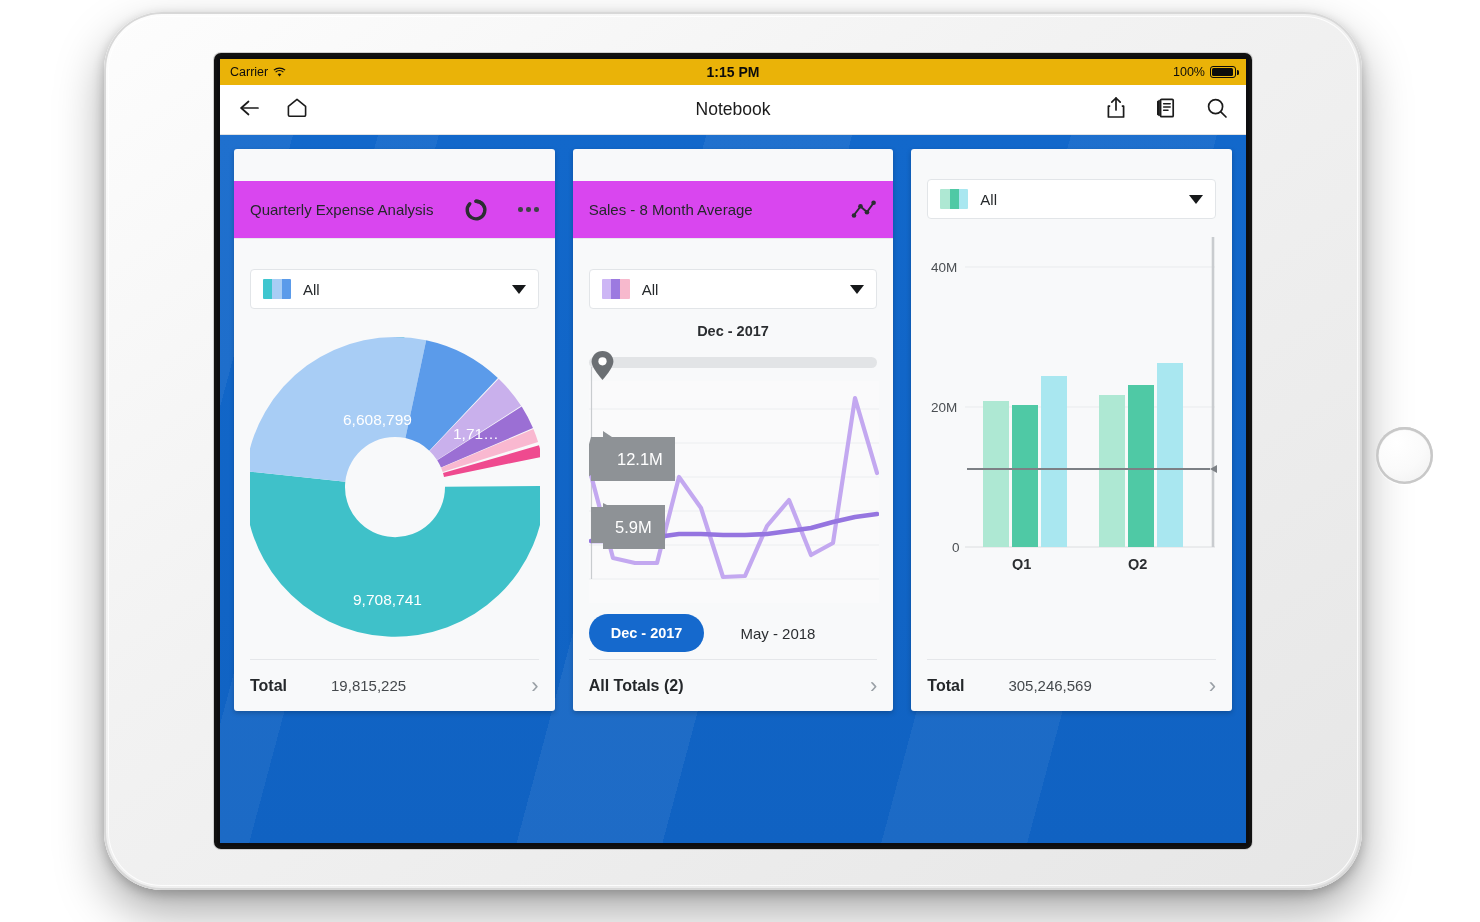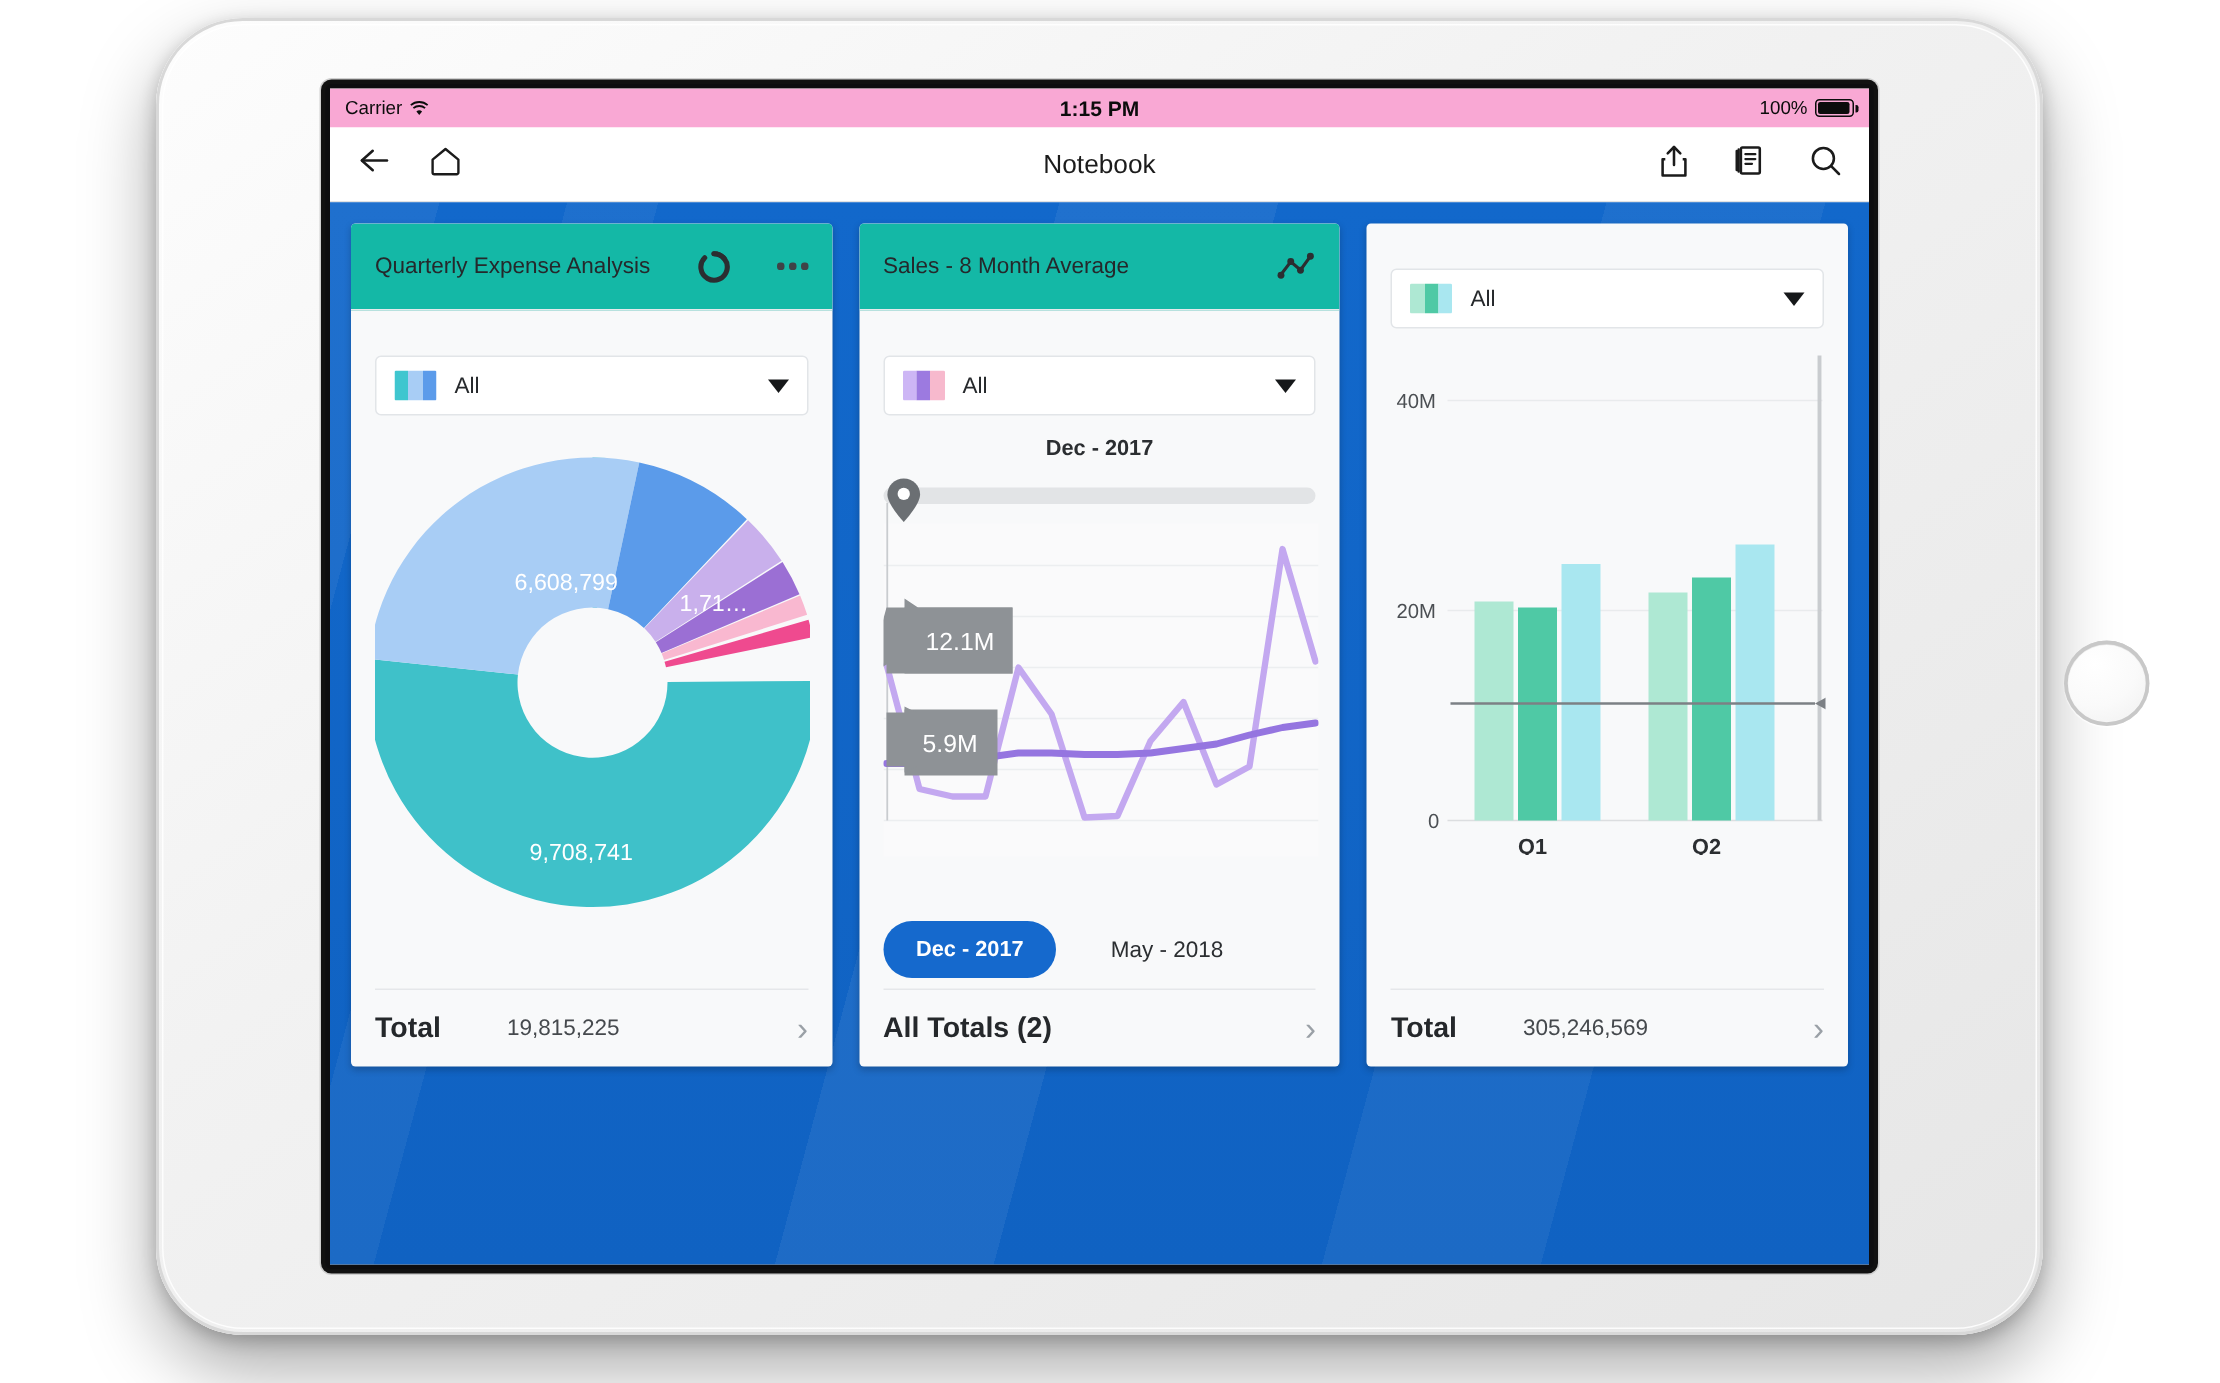--- a/index.html
+++ b/index.html
@@ -58,21 +58,21 @@
 
   
   .screen{
     position:absolute; left:116px; top:47px; width:1026px; height:784px;
     background:#ffffff; overflow:hidden;
   }
 
   
   .statusbar{
     height:26px; display:flex; align-items:center; padding:0 10px;
-    font-size:12.5px; color:#0c0c0c; background:#f9a8d4;
+    font-size:12.5px; color:#0c0c0c; background:#eab308;
     position:relative;
   }
   .sb-left{ display:flex; align-items:center; gap:5px; }
   .sb-center{ position:absolute; left:0; right:0; text-align:center; font-size:14px; font-weight:600; }
   .sb-right{ margin-left:auto; display:flex; align-items:center; gap:5px; position:relative; z-index:2; }
   .wifi svg{ display:block; }
   .battery{ width:26px; height:12px; border:1.3px solid #0c0c0c; border-radius:3px; position:relative; }
   .battery::after{ content:""; position:absolute; right:-4px; top:3.4px; width:2.2px; height:5px; background:#0c0c0c; border-radius:0 1.5px 1.5px 0;}
   .battery i{ position:absolute; left:1.3px; top:1.3px; bottom:1.3px; width:21px; background:#0c0c0c; border-radius:1.5px; display:block;}
 
@@ -117,21 +117,21 @@
     display:flex; gap:18px; padding:14px 14px 0 14px;
   }
   .card{
     width:322px; height:562px; background:#f8f9fa;
     border-radius:3px; display:flex; flex-direction:column;
     box-shadow:0 2px 5px rgba(0,0,0,.22);
     overflow:hidden;
   }
   .card-head{
     height:58px; display:flex; align-items:center; padding:0 16px;
-    background:#14b8a6; border-bottom:1px solid #e7e9ec; gap:26px;
+    background:#d946ef; border-bottom:1px solid #e7e9ec; gap:26px;margin-top:32px;
   }
   .card-title{ font-size:15px; color:#25282b; flex:1; white-space:nowrap; overflow:hidden;}
   .head-ic{ display:flex; align-items:center; }
   .dots{ display:flex; gap:3.5px; align-items:center; padding-left:4px; cursor:pointer;}
   .dots i{ width:4.5px; height:4.5px; border-radius:50%; background:#3f4347; display:block;}
 
   
   .filter-wrap{ padding:14px 16px 0 16px; }
   .filter{
     height:40px; border:1px solid #e2e5e8; border-radius:4px; background:#fff;
@@ -142,21 +142,21 @@
   .filter-label{ font-size:15px; color:#26292c; flex:1;}
   .caret{ width:0;height:0;border-left:7px solid transparent;border-right:7px solid transparent;border-top:9px solid #16181a;}
 
   .card-body{ flex:1; position:relative; padding:0 16px; }
 
   
   .card-foot{
     margin:0 16px; border-top:1px solid #e5e7ea; height:52px;
     display:flex; align-items:center; gap:8px; cursor:pointer;
   }
-  .foot-label{ font-size:19px; font-weight:700; color:#25282b;}
+  .foot-label{ font-size:16px; font-weight:700; color:#25282b;}
   .foot-val{ font-size:15px; color:#45494d;margin-left:36px;}
   .chev{ margin-left:auto; color:#9aa0a6; font-size:22px; line-height:1; font-weight:300;}
 
   
   .lc-title{ text-align:center; font-size:14.5px; font-weight:700; color:#2b2e31; padding-top:14px;}
   .slider-track{
     position:absolute; left:16px; right:16px; top:48px; height:11px;
     background:#e2e4e6; border-radius:6px;
   }
   .pin{

